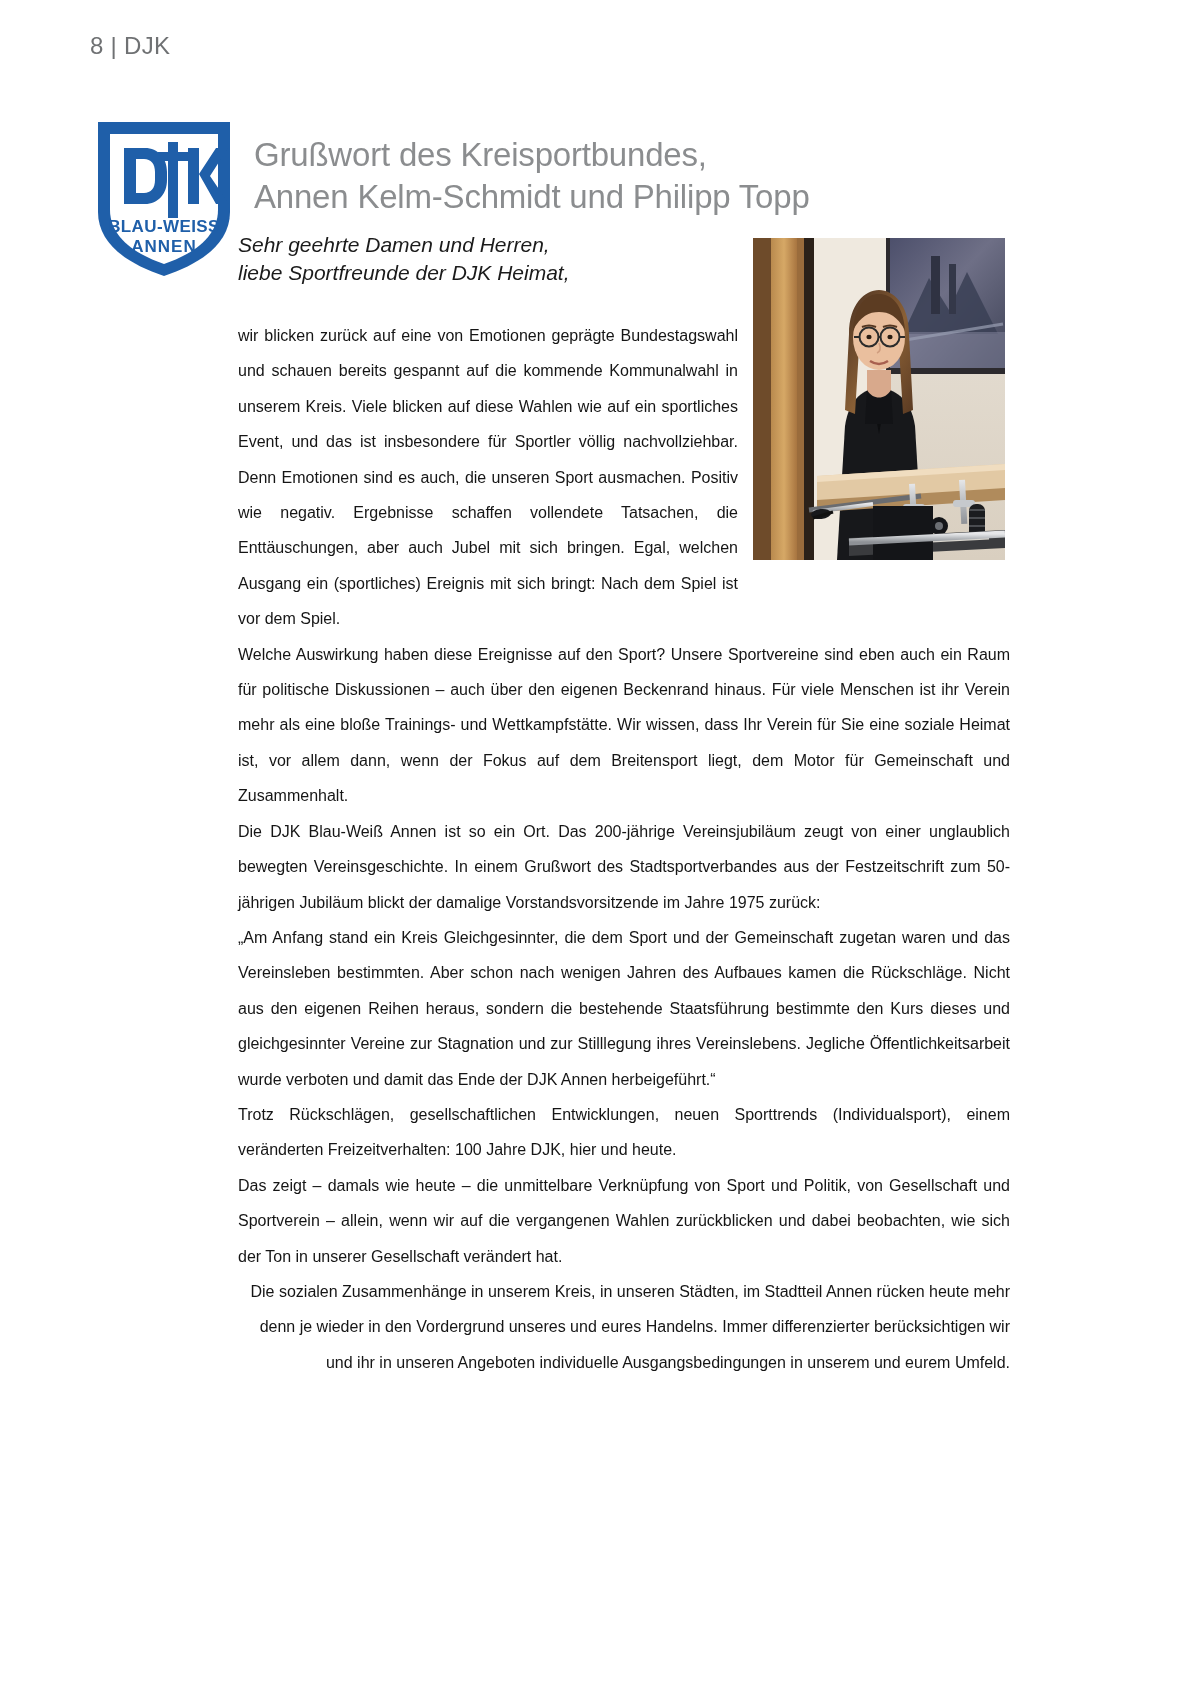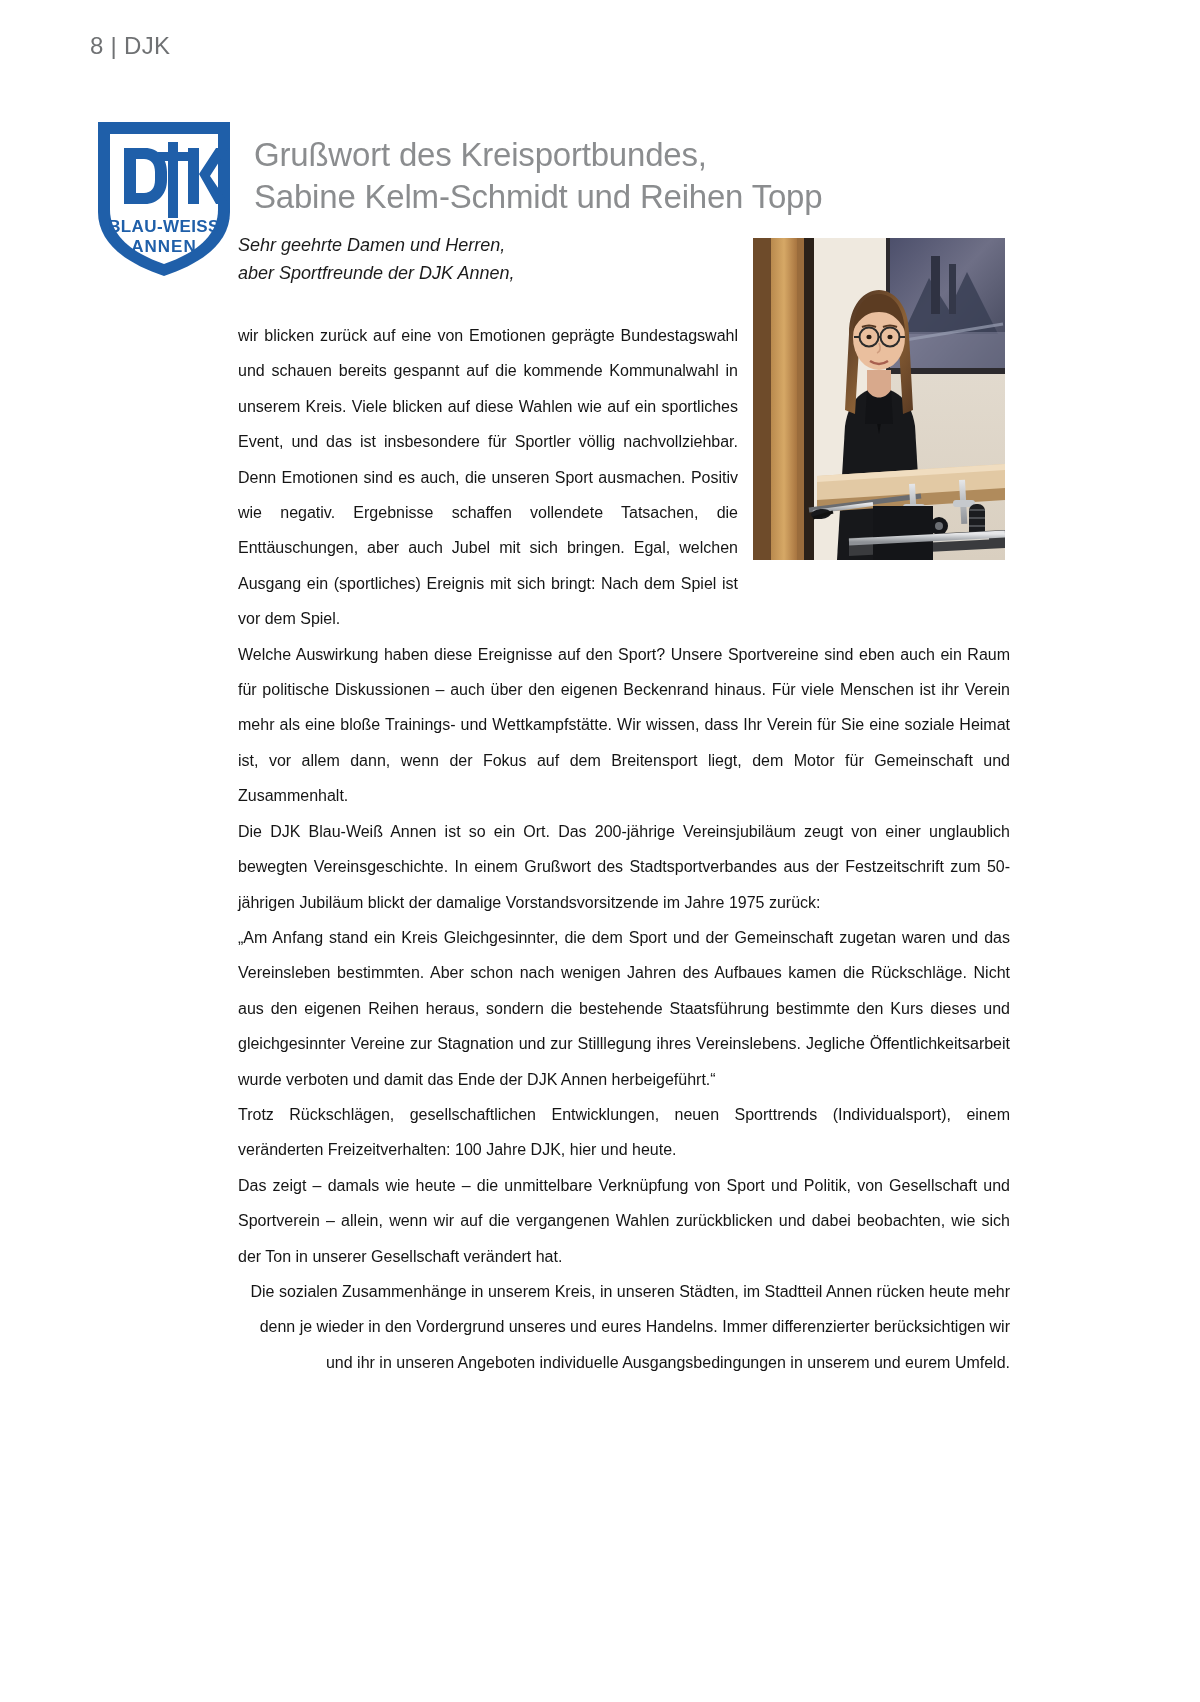--- a/index.html
+++ b/index.html
@@ -57,21 +57,21 @@
     margin-left: 16px;
   }
   .headline .hl-line { display: block; white-space: nowrap; }
 
   
   .salutation {
     position: absolute;
     left: 238px;
     top: 231px;
     width: 500px;
-    font-size: 18px;
+    font-size: 21px;
     line-height: 28px;
     font-style: italic;
     color: #1b1b1b;
   }
   .salutation .sal-line { display: block; white-space: nowrap; }
 
   
   .photo {
     position: absolute;
     left: 753px;
@@ -130,26 +130,26 @@
       <rect x="100" y="40" width="11" height="56" fill="#1F5FA9"></rect>
       <path d="M111 66 L128 40 H140 L122 68 L141 96 H128 Z" fill="#1F5FA9"></path>
 
       <text x="76" y="124" text-anchor="middle" font-family="Liberation Sans, sans-serif" font-size="17" font-weight="bold" fill="#1F5FA9" letter-spacing="0.4">BLAU-WEISS</text>
       <text x="76" y="144" text-anchor="middle" font-family="Liberation Sans, sans-serif" font-size="17" font-weight="bold" fill="#1F5FA9" letter-spacing="1">ANNEN</text>
     </svg>
   </div>
 
   <h1 class="headline">
     <span class="hl-line">Grußwort des Kreisportbundes,</span>
-    <span class="hl-line">Sabine Kelm-Schmidt und Reihen Topp</span>
+    <span class="hl-line">Annen Kelm-Schmidt und Philipp Topp</span>
   </h1>
 
   <div class="salutation">
     <span class="sal-line">Sehr geehrte Damen und Herren,</span>
-    <span class="sal-line">aber Sportfreunde der DJK Annen,</span>
+    <span class="sal-line">liebe Sportfreunde der DJK Heimat,</span>
   </div>
 
   <figure class="photo" style="margin:0;">
     <svg viewBox="0 0 252 322" preserveAspectRatio="xMidYMid slice" xmlns="http://www.w3.org/2000/svg" aria-hidden="true">
       <defs>
         <linearGradient id="wallG" x1="0" y1="0" x2="0" y2="1">
           <stop offset="0%" stop-color="#e8e2d8"></stop>
           <stop offset="100%" stop-color="#d9cfc0"></stop>
         </linearGradient>
         <linearGradient id="woodG" x1="0" y1="0" x2="1" y2="0">

